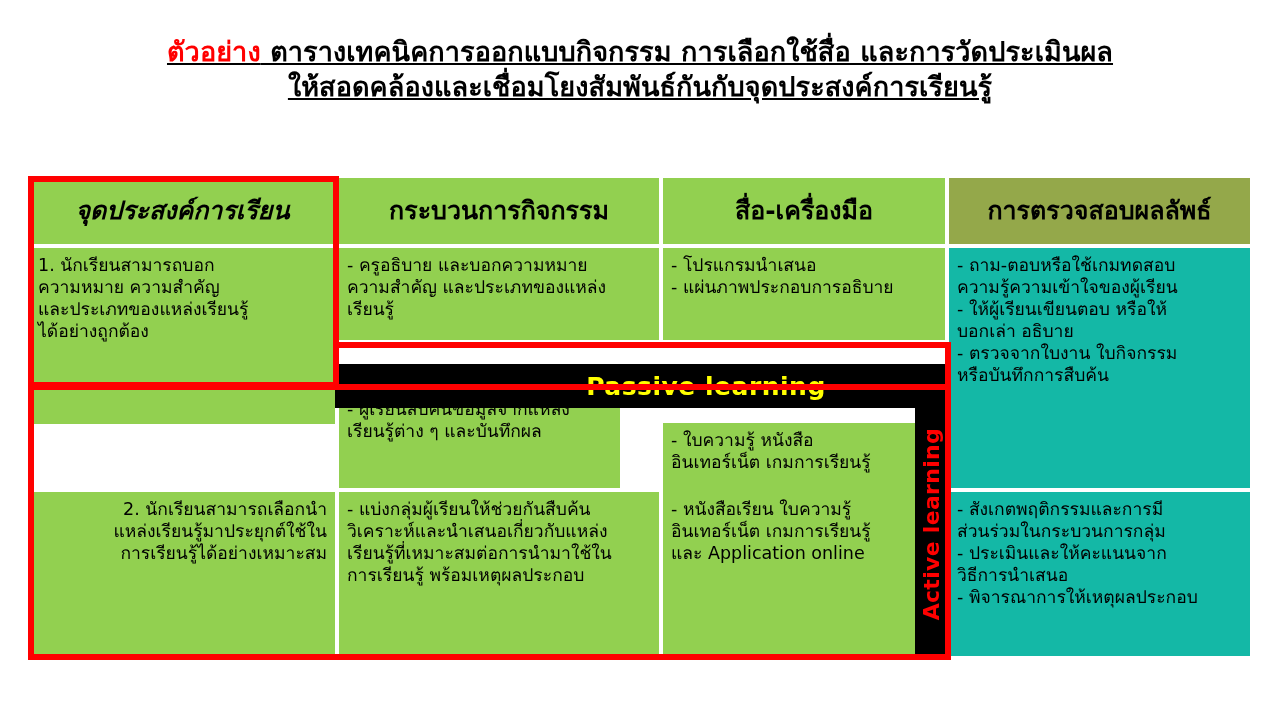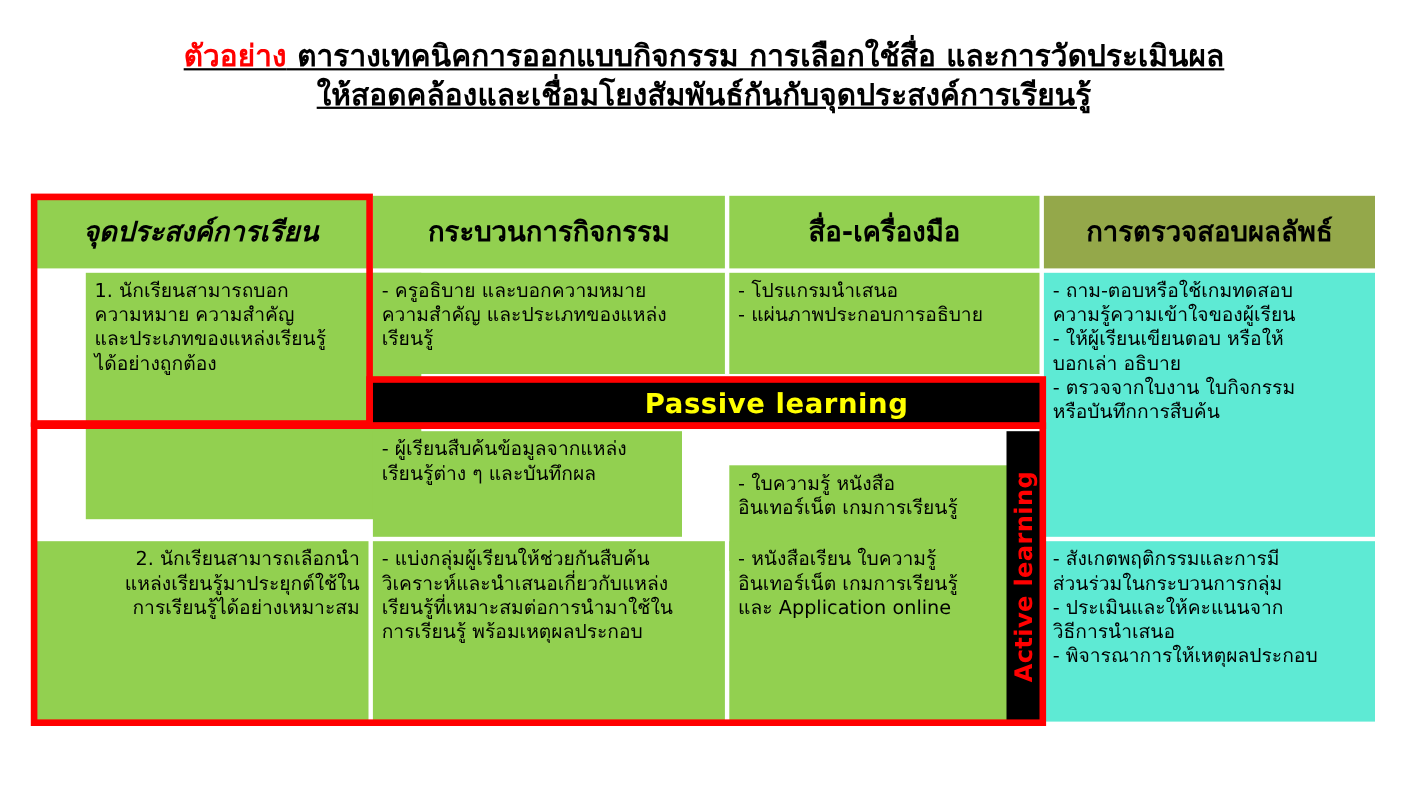--- a/index.html
+++ b/index.html
@@ -56,21 +56,21 @@
     position: absolute;
     box-sizing: border-box;
     padding: 6px 8px 4px 8px;
     font-size: 17.5px;
     line-height: 1.26;
     color: #000000;
     overflow: hidden;
   }
   .green    { background: #92d050; }
   .olive    { background: #94a84a; }
-  .paleg    { background: #5eead4; }
+  .paleg    { background: #14b8a6; }
   .black    { background: #000000; }
 
   .hdr {
     font-size: 25px;
     font-weight: 700;
     text-align: center;
     display: flex;
     align-items: center;
     justify-content: center;
     padding: 0 4px;
@@ -83,20 +83,21 @@
   }
 
   
   #passive-bar {
     position: absolute;
     display: flex;
     align-items: center;
     justify-content: center;
     padding-left: 130px;
     box-sizing: border-box;
+    margin-top: 20px;
   }
   #passive-bar .bar-label {
     color: #ffff00;
     font-size: 25px;
     font-weight: 700;
     letter-spacing: 0.5px;
     font-family: "DejaVu Sans", "Liberation Sans", sans-serif;
   }
 
   
@@ -134,21 +135,21 @@
 </div>
 
 <div id="table-wrap">
   <div class="grid">
 
     <div class="cell green hdr" style="left:0px;  top:0px;   width:305px; height:66px;font-style:italic;">จุดประสงค์การเรียน</div>
     <div class="cell green hdr" style="left:309px;top:0px;   width:320px; height:66px;">กระบวนการกิจกรรม</div>
     <div class="cell green hdr" style="left:633px;top:0px;   width:282px; height:66px;">สื่อ-เครื่องมือ</div>
     <div class="cell olive hdr" style="left:919px;top:0px;   width:301px; height:66px;">การตรวจสอบผลลัพธ์</div>
 
-    <div class="cell green" style="left:0px; top:70px; width:305px; height:224px;margin-left:48px;">
+    <div class="cell green" style="left:0px; top:70px; width:305px; height:176px;">
       <span class="body-text">1. นักเรียนสามารถบอก
 ความหมาย ความสำคัญ
 และประเภทของแหล่งเรียนรู้
 ได้อย่างถูกต้อง</span>
     </div>
     <div class="cell green" style="left:0px; top:314px; width:305px; height:164px;text-align:right;">
       <span class="body-text">2. นักเรียนสามารถเลือกนำ
 แหล่งเรียนรู้มาประยุกต์ใช้ใน
 การเรียนรู้ได้อย่างเหมาะสม</span>
     </div>

